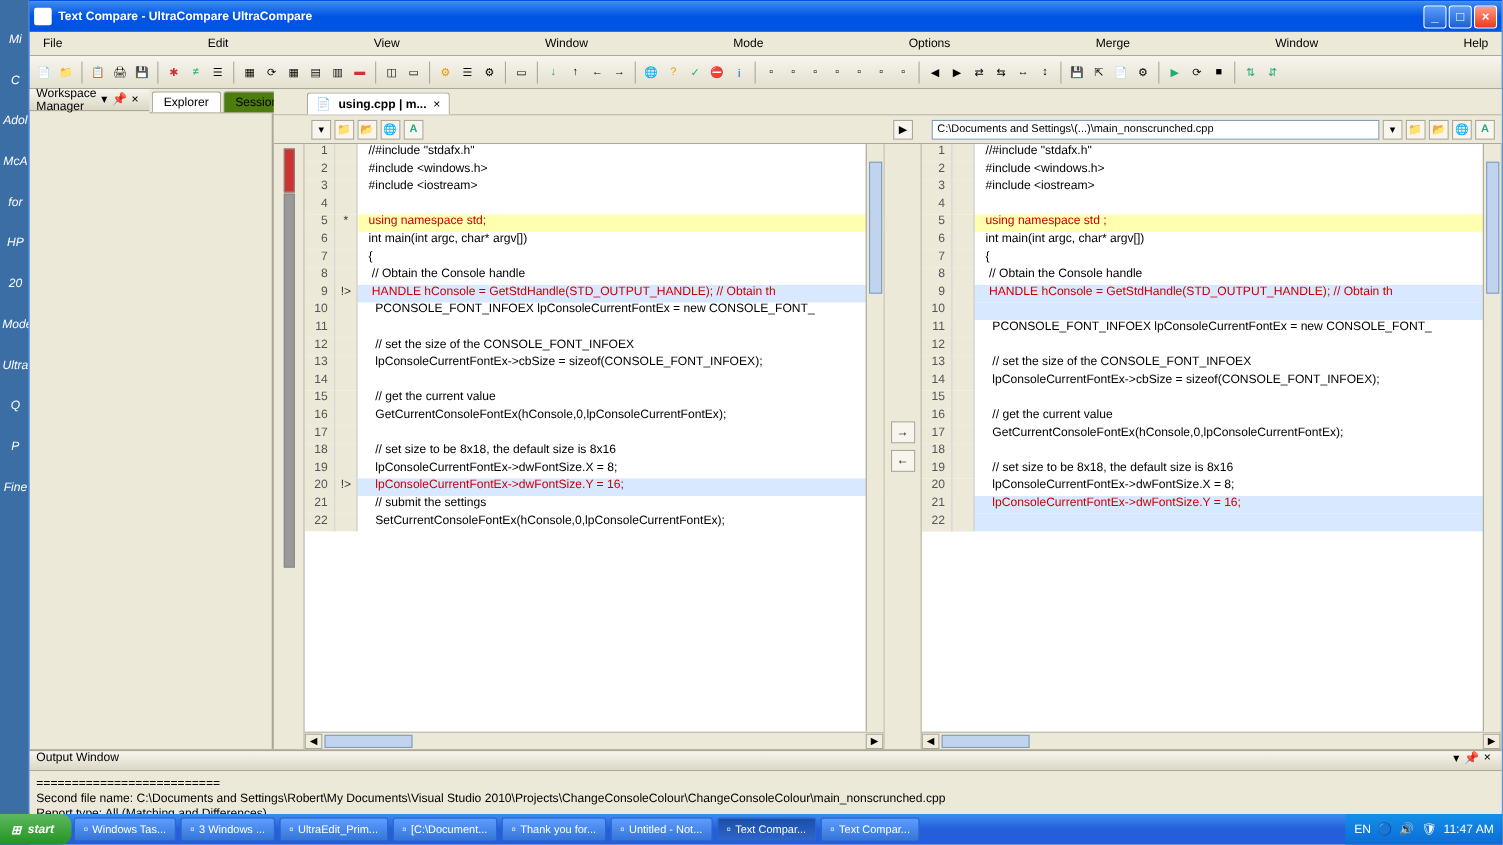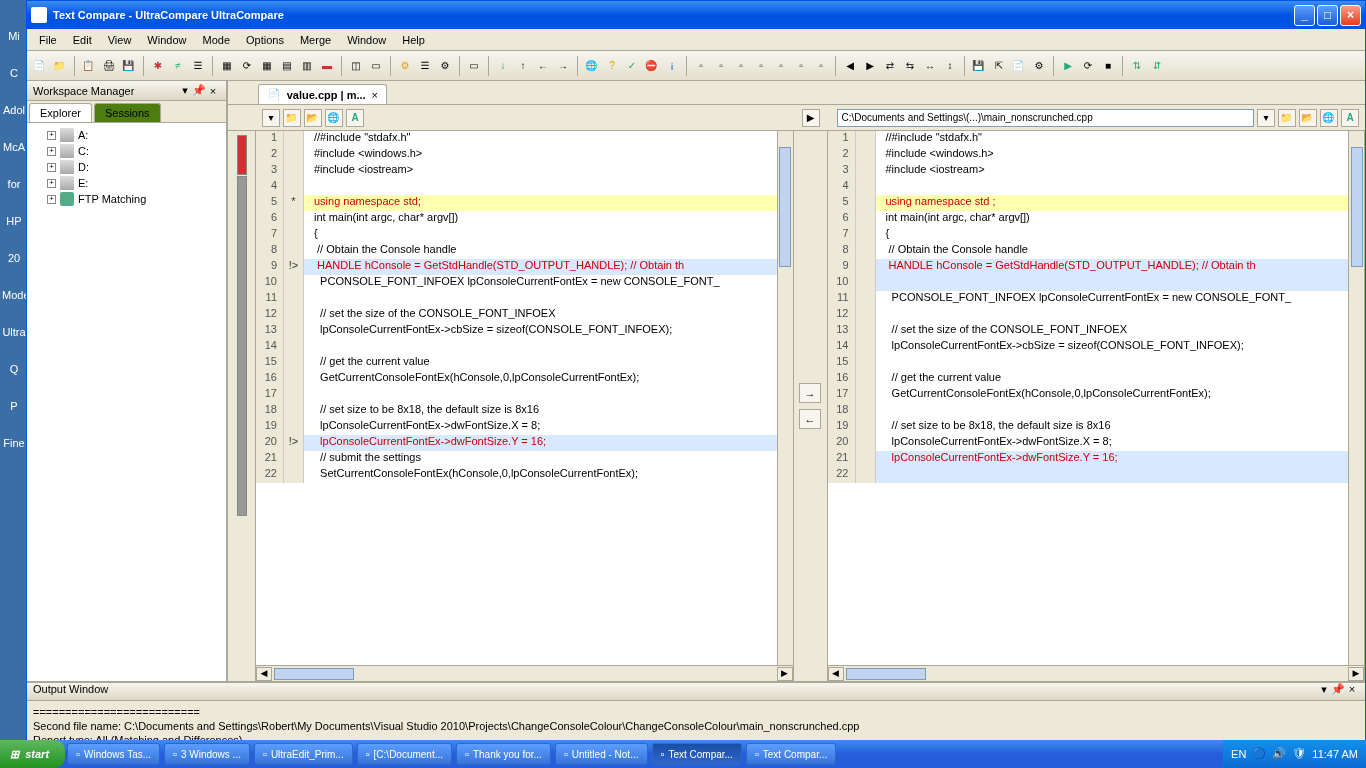--- a/index.html
+++ b/index.html
@@ -1,41 +1,41 @@
 <!DOCTYPE html>
 <html><head>
 <meta charset="utf-8">
 <style>
 * { margin: 0; padding: 0; box-sizing: border-box; font-family: Tahoma, sans-serif; font-size: 11px; }
 body { background: #3a6ea5; overflow: hidden; width: 1366px; height: 768px; position: relative; }
 
 .desktop-icons { position: absolute; left: 2px; top: 30px; width: 24px; height: 700px; color: white; font-size: 9px; }
-.desktop-icon { margin-bottom: 25px; text-align: center; }
+.desktop-icon { margin-bottom: 25px; text-align: center; font-style: italic; }
 
 .main-window { position: absolute; left: 26px; top: 0; width: 1340px; height: 740px; background: #ece9d8; border: 1px solid #0054e3; }
 
 .titlebar { height: 28px; background: linear-gradient(to bottom, #3c8df0 0%, #0054e3 50%, #0054e3 100%); display: flex; align-items: center; padding: 0 4px; }
 .titlebar-icon { width: 16px; height: 16px; background: #fff; border-radius: 2px; margin-right: 6px; display: inline-block; }
 .titlebar-text { color: white; font-weight: bold; flex: 1; }
 .titlebar-buttons { display: flex; gap: 2px; }
 .titlebar-btn { width: 21px; height: 21px; border: 1px solid #fff; border-radius: 3px; display: flex; align-items: center; justify-content: center; color: white; font-weight: bold; font-size: 12px; }
 .min-btn { background: linear-gradient(to bottom, #5c9dff, #1a5fd6); }
 .max-btn { background: linear-gradient(to bottom, #5c9dff, #1a5fd6); }
 .close-btn { background: linear-gradient(to bottom, #ff9a8a, #e83c1a); }
 
-.menubar { height: 22px; background: #ece9d8; display: flex; align-items: center; padding: 0 4px; border-bottom: 1px solid #aca899; }
+.menubar { height: 22px; background: #ece9d8; display: flex; align-items: center; padding: 0 4px; border-bottom: 1px solid #aca899; justify-content: space-between; }
 .menu-item { padding: 3px 8px; cursor: default; }
 
 .toolbar { height: 30px; background: linear-gradient(to bottom, #f7f5ee, #e3e0cf); border-bottom: 1px solid #aca899; display: flex; align-items: center; padding: 0 4px; gap: 2px; }
 .tb-btn { width: 18px; height: 18px; border: 1px solid transparent; display: inline-flex; align-items: center; justify-content: center; font-size: 10px; }
 .tb-sep { width: 1px; height: 20px; background: #aca899; margin: 0 3px; }
 
 .content-area { display: flex; height: 600px; }
 
-.workspace-panel { width: 201px; background: #ece9d8; border-right: 2px solid #aca899; display: flex; flex-direction: column; }
+.workspace-panel { width: 222px; background: #ece9d8; border-right: 2px solid #aca899; display: flex; }
 .panel-header { height: 20px; background: linear-gradient(to bottom, #f7f5ee, #dcd8c5); border-bottom: 1px solid #aca899; display: flex; align-items: center; padding: 0 6px; font-weight: normal; }
 .panel-header-text { flex: 1; }
 .panel-ctrl { width: 14px; text-align: center; cursor: default; }
 .panel-tabs { height: 22px; display: flex; background: #ece9d8; border-bottom: 1px solid #aca899; }
 .panel-tab { padding: 3px 10px; border: 1px solid #aca899; border-bottom: none; background: white; margin-top: 2px; margin-left: 2px; border-radius: 3px 3px 0 0; }
 .panel-tab.inactive { background: #4d7c0f; }
 .tree { background: white; flex: 1; padding: 4px; font-size: 11px; }
 .tree-item { padding: 1px 0 1px 16px; display: flex; align-items: center; gap: 4px; }
 .tree-toggle { width: 9px; height: 9px; border: 1px solid #888; display: inline-flex; align-items: center; justify-content: center; font-size: 8px; line-height: 1; background: white; }
 .tree-icon { width: 14px; height: 14px; display: inline-block; }
@@ -235,21 +235,21 @@
             <span class="tree-icon ftp-icon"></span>
             <span>FTP Matching</span>
           </div>
         </div>
     </div>
 
     <div class="compare-area">
       <div class="tab-bar">
         <div class="doc-tab">
           <span>📄</span>
-          <span>value.cpp | m...</span>
+          <span>using.cpp | m...</span>
           <span class="tab-close">×</span>
         </div>
       </div>
 
       <div class="path-row">
         <div class="overview-gutter" style="border:none;width:28px"></div>
         <div class="path-cell">
           <span class="path-btn">▾</span>
           <span class="path-btn">📁</span>
           <span class="path-btn">📂</span>

